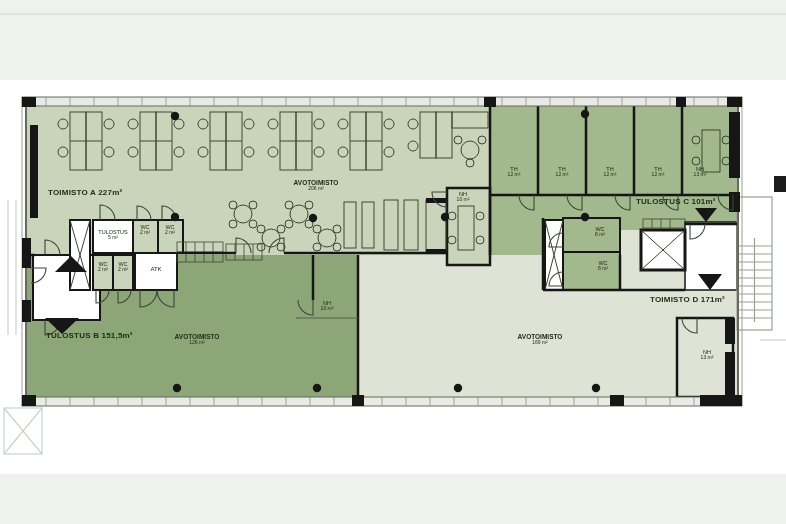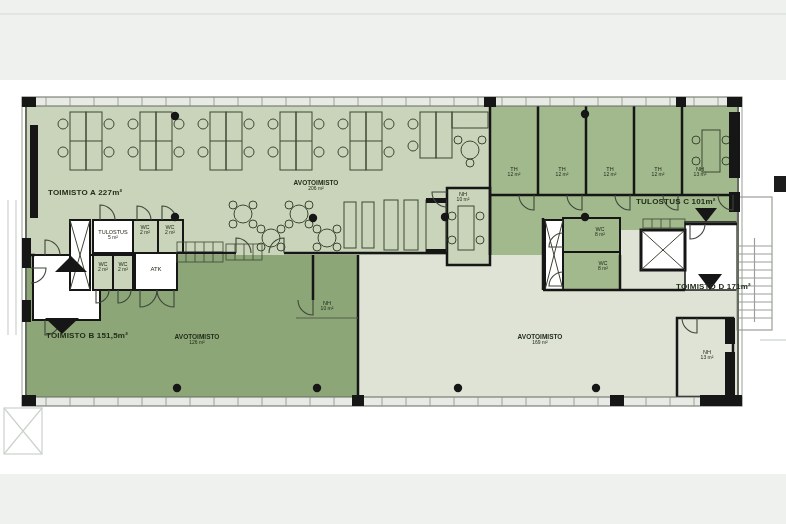--- a/index.html
+++ b/index.html
@@ -359,23 +359,23 @@
         <circle cx="445" cy="217" r="4.2"></circle>
         <circle cx="585" cy="217" r="4.2"></circle>
       <circle cx="177" cy="388" r="4.2"></circle>
         <circle cx="317" cy="388" r="4.2"></circle>
         <circle cx="458" cy="388" r="4.2"></circle>
         <circle cx="596" cy="388" r="4.2"></circle>
     </g>
   </svg>
 
   <div class="lbl bold" style="left:48px;top:188px;text-align:right;">TOIMISTO A 227m²</div>
-  <div class="lbl bold" style="left:46px;top:331px;">TOIMISTO B 151,5m²</div>
+  <div class="lbl bold" style="left:46px;top:331px;">TULOSTUS B 151,5m²</div>
   <div class="lbl bold" style="left:636px;top:197px;">TULOSTUS C 101m²</div>
-  <div class="lbl bold" style="left:650px;top:282px;margin-left:26px;">TOIMISTO D 171m²</div>
+  <div class="lbl bold" style="left:650px;top:295px;">TOIMISTO D 171m²</div>
 
   <div class="lbl room" style="left:316px;top:179px;">
     <span>AVOTOIMISTO</span>
     <span class="area">206 m²</span>
   </div>
   <div class="lbl room" style="left:197px;top:333px;">
     <span>AVOTOIMISTO</span>
     <span class="area">126 m²</span>
   </div>
   <div class="lbl room" style="left:540px;top:333px;">

